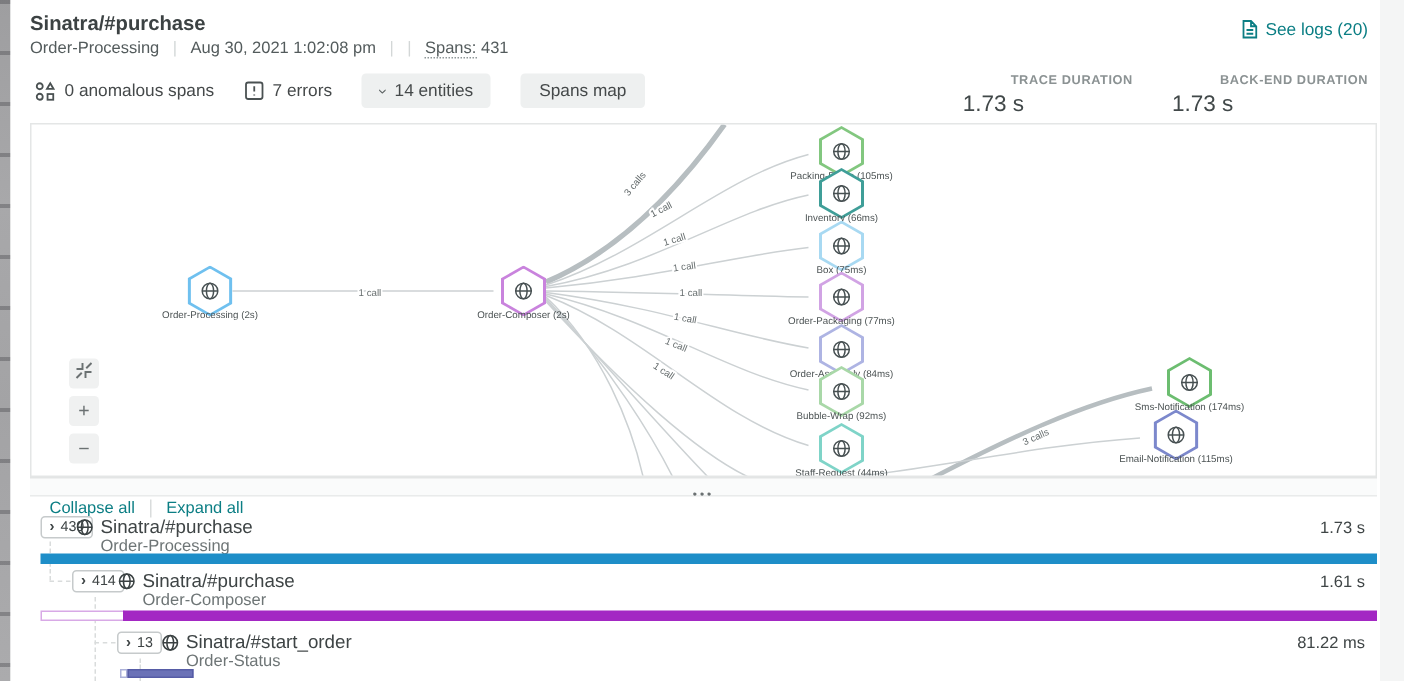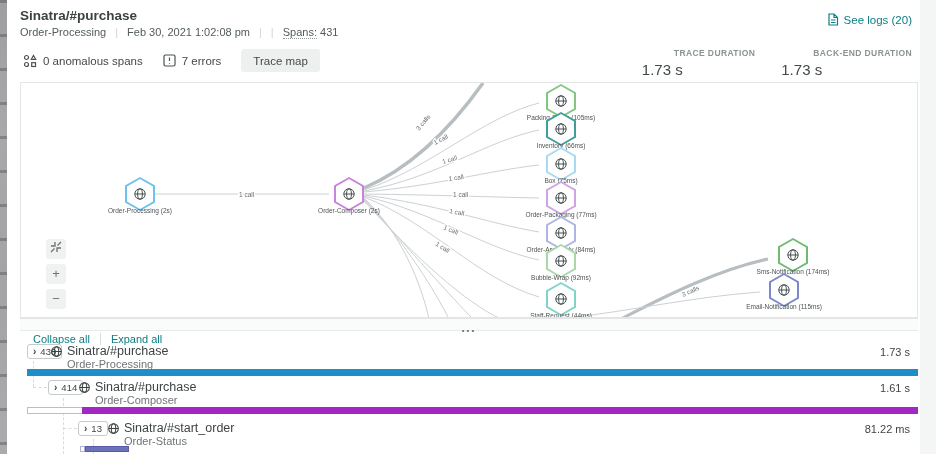--- a/index.html
+++ b/index.html
@@ -82,21 +82,21 @@
 
 <div id="root">
   <div class="left-strip"></div>
 
   <div class="panel">
 
     <div class="title">Sinatra/#purchase</div>
     <div class="subtitle">
       <span>Order-Processing</span>
       <span class="sep">|</span>
-      <span>Feb 30, 2021 1:02:08 pm</span>
+      <span>Aug 30, 2021 1:02:08 pm</span>
       <span class="sep">|</span>
       <span class="sep">|</span>
       <span><span class="spans-label">Spans:</span>&nbsp;<span>431</span></span>
     </div>
     <div class="top-links">
       <span class="top-link">
         <svg width="12" height="13" viewBox="0 0 12 13">
             <path d="M2,1 H7 L10.5,4.5 V12 H2 Z M7,1 V4.5 H10.5 M4,7 H8.5 M4,9.5 H8.5"></path>
           </svg>
         <span>See logs (20)</span>
@@ -115,21 +115,25 @@
       </span>
       <span class="tb-item">
         <svg width="13" height="13" viewBox="0 0 13 13">
             <rect x="1" y="1" width="11" height="11" rx="1.5"></rect>
             <path d="M6.5,3.5 V7"></path>
             <path d="M6.5,9 V9.6"></path>
           </svg>
         <span>7 errors</span>
       </span>
       <button class="btn">
-        <span>Trace map</span>
+        <span class="chev-down">›</span>
+        <span>14 entities</span>
+      </button>
+      <button class="btn">
+        <span>Spans map</span>
       </button>
     </div>
 
     <div class="durations">
       <div>
         <div class="dur-label">TRACE DURATION</div>
         <div class="dur-value">1.73 s</div>
       </div>
       <div>
         <div class="dur-label">BACK-END DURATION</div>

